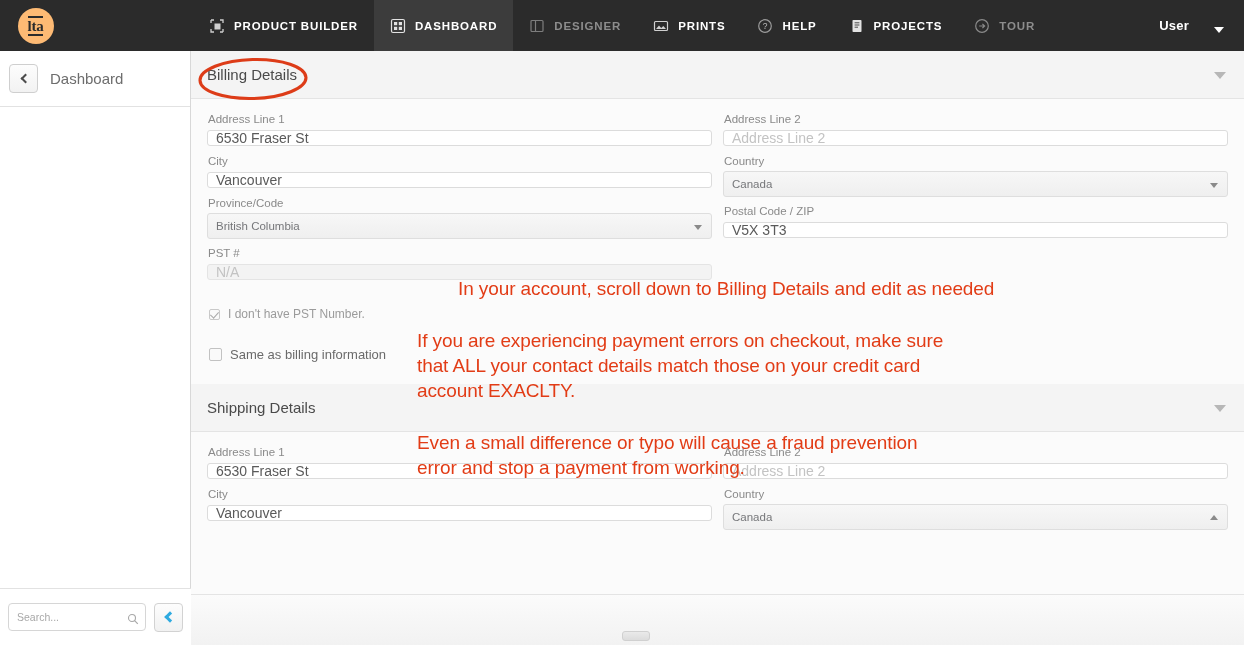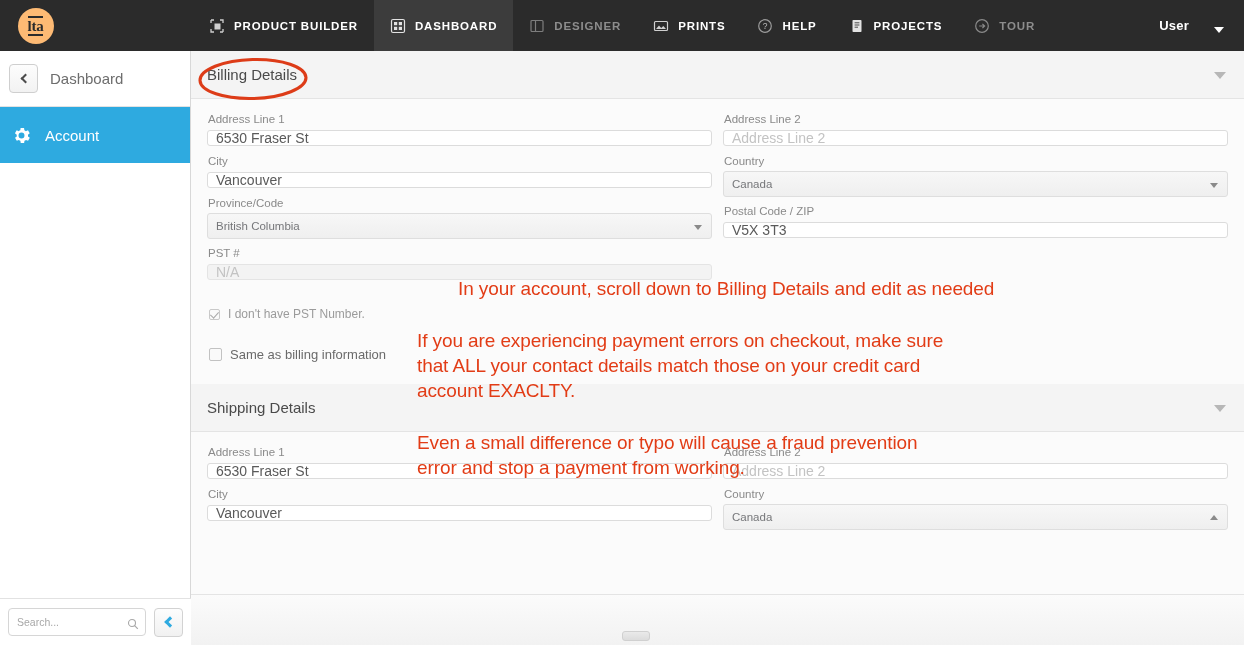--- a/index.html
+++ b/index.html
@@ -111,21 +111,21 @@
     padding-left: 11px; gap: 13px;
     cursor: pointer;
   }
   .side-item.active { background: #2eaae0; }
   .side-item-label { font-size: 15px; color: #ffffff; }
   .gear { width: 21px; height: 21px; flex: 0 0 21px; }
 
   
   .side-footer {
     position: absolute; left: 0; bottom: 0;
-    width: 191px; height: 47px;
+    width: 191px; height: 57px;
     border-top: 1px solid #e2e2e2;
     background: #ffffff;
     display: flex; align-items: center;
     padding: 0 8px; gap: 8px;
   }
   .search-wrap {
     position: relative;
     flex: 1 1 auto; height: 28px;
   }
   .search-input {
@@ -391,28 +391,20 @@
 
 <div class="sidebar">
 
   <div class="side-back">
     <span class="back-btn">
       <span class="chev-l"></span>
     </span>
     <span class="side-back-label">Dashboard</span>
   </div>
 
-  <div class="side-item active">
-    <span class="gear">
-      <svg width="21" height="21" viewBox="0 0 24 24" fill="#ffffff">
-        <path d="M19.4 13a7.8 7.8 0 0 0 0-2l2-1.6-2-3.4-2.4 1a7.6 7.6 0 0 0-1.7-1l-.4-2.6h-3.9l-.4 2.6c-.6.2-1.2.6-1.7 1l-2.4-1-2 3.4L6.6 11a7.8 7.8 0 0 0 0 2l-2 1.6 2 3.4 2.4-1c.5.4 1.1.7 1.7 1l.4 2.6h3.9l.4-2.6c.6-.3 1.2-.6 1.7-1l2.4 1 2-3.4-2-1.6zM12 15.4A3.4 3.4 0 1 1 12 8.6a3.4 3.4 0 0 1 0 6.8z"></path>
-      </svg>
-    </span>
-    <span class="side-item-label">Account</span>
-  </div>
 
   <div class="side-footer">
     <div class="search-wrap">
       <input class="search-input" type="text" placeholder="Search..." style="">
       <span class="mag">
         <svg width="12" height="12" viewBox="0 0 12 12">
             <circle cx="5" cy="5" r="3.5" stroke="#a8a8a8" stroke-width="1.1" fill="none"></circle>
             <line x1="7.6" y1="7.6" x2="10.8" y2="10.8" stroke="#a8a8a8" stroke-width="1.2"></line>
           </svg>
       </span>

